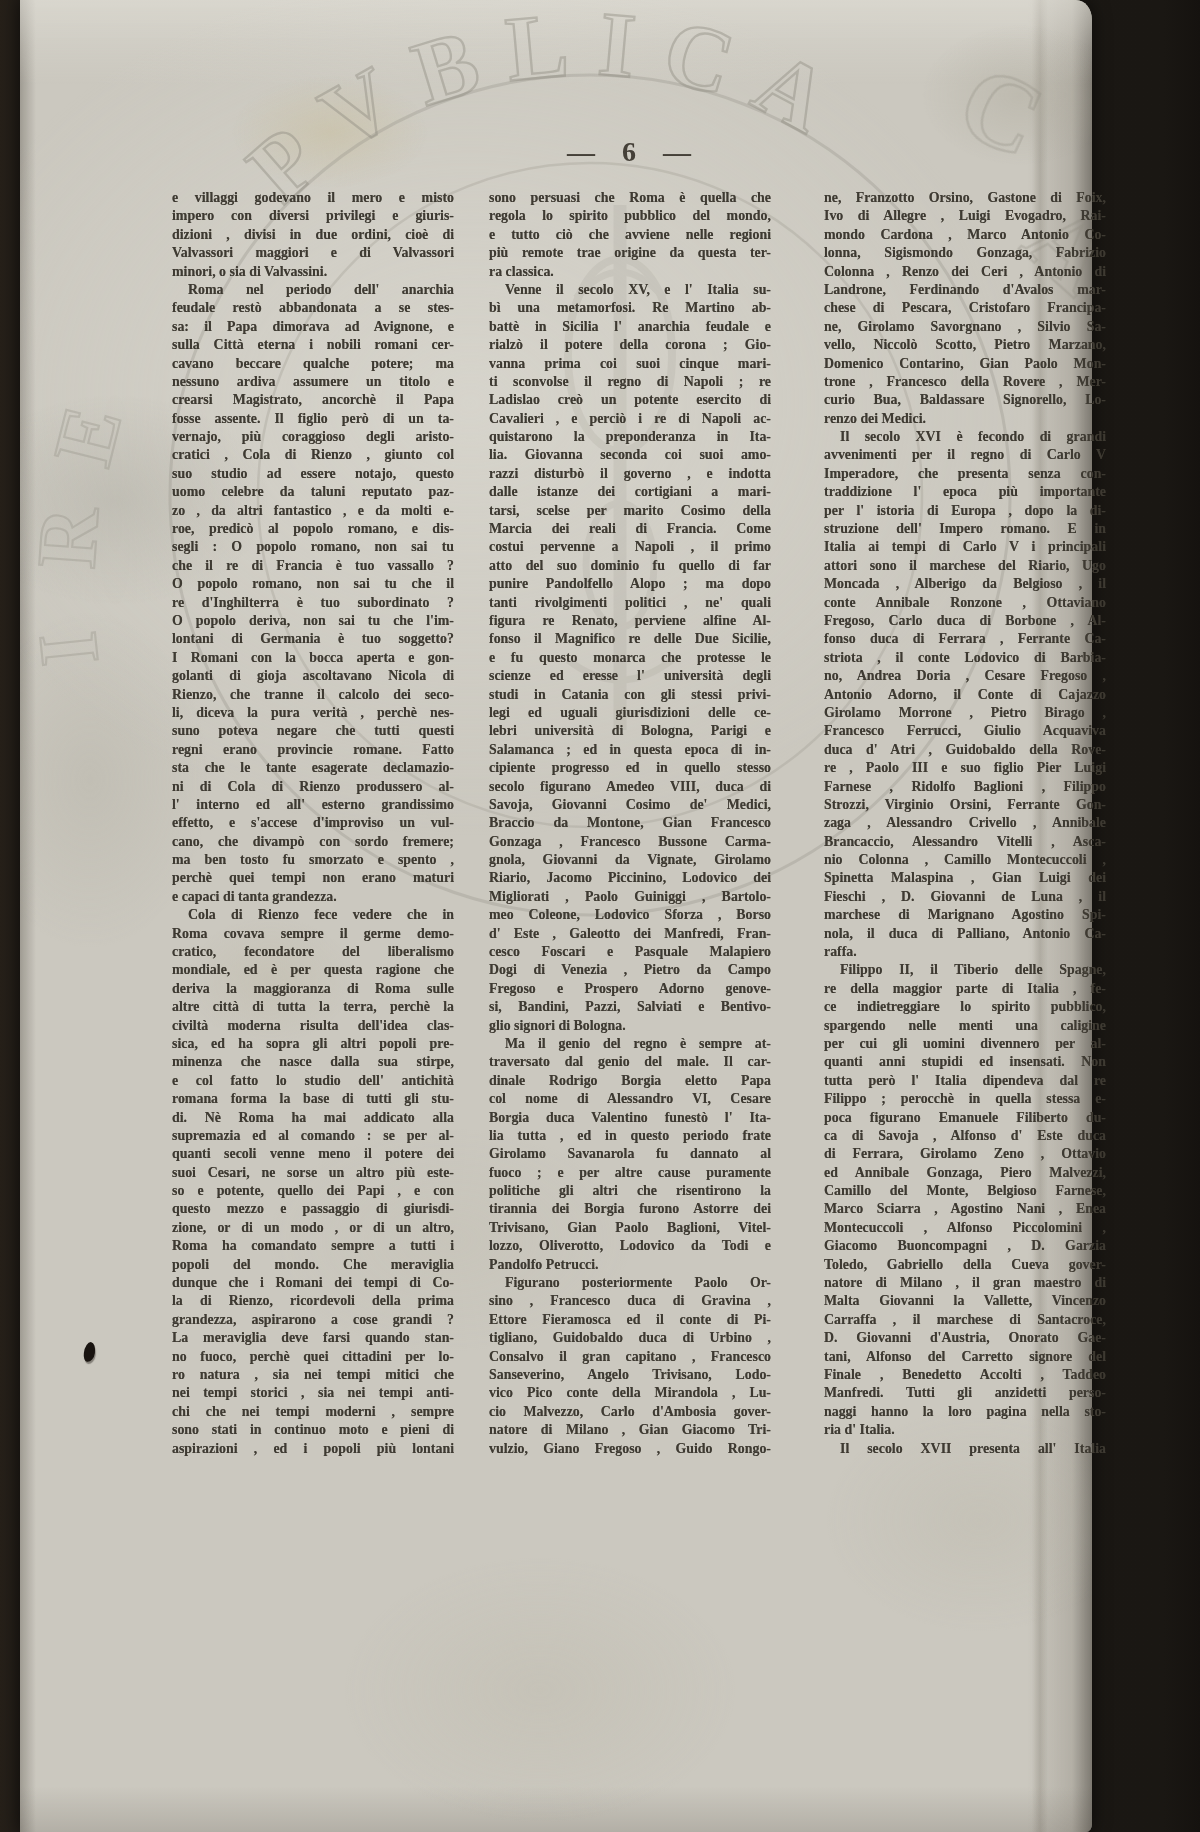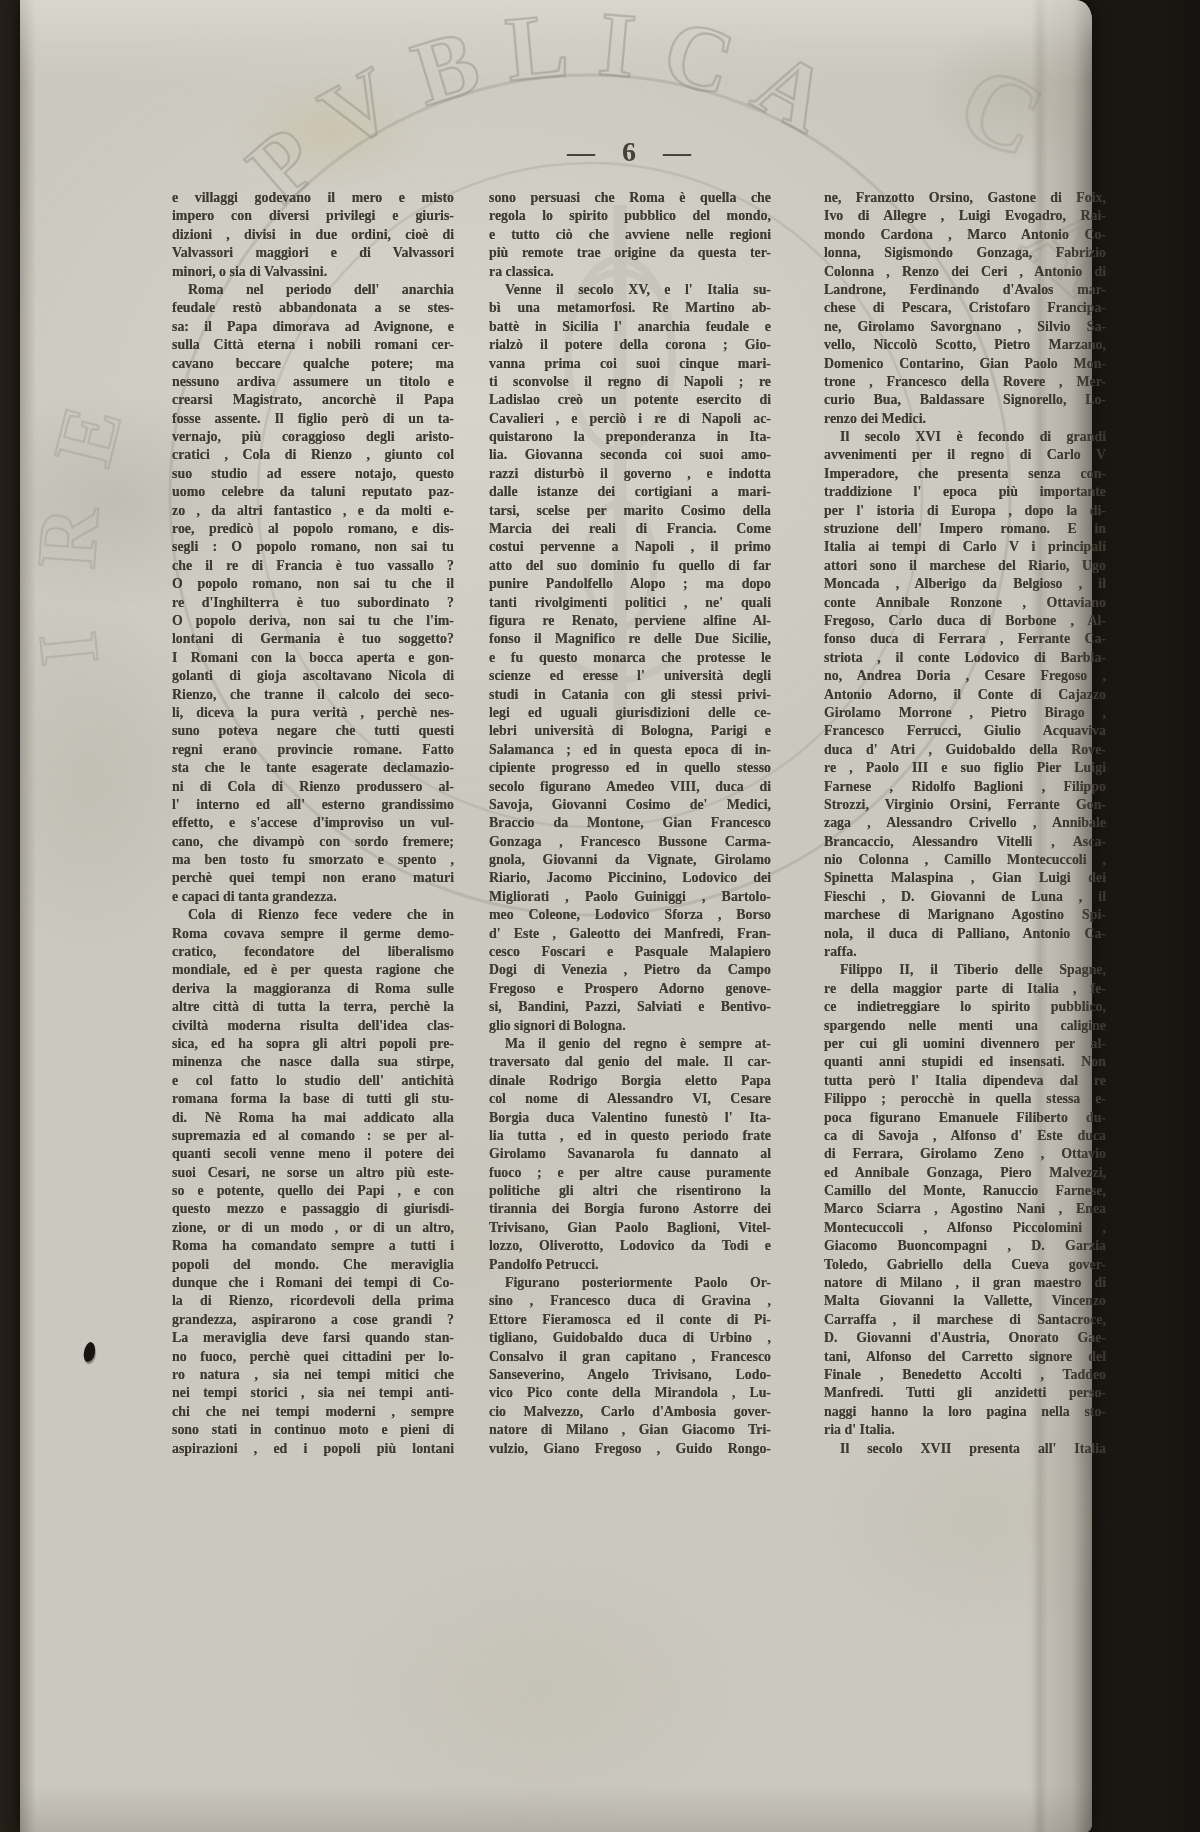--- a/index.html
+++ b/index.html
@@ -300,21 +300,21 @@
         <div class="line">ce indietreggiare lo spirito pubblico,</div>
         <div class="line">spargendo nelle menti una caligine</div>
         <div class="line">per cui gli uomini divennero per al-</div>
         <div class="line">quanti anni stupidi ed insensati. Non</div>
         <div class="line">tutta però l' Italia dipendeva dal re</div>
         <div class="line">Filippo ; perocchè in quella stessa e-</div>
         <div class="line">poca figurano Emanuele Filiberto du-</div>
         <div class="line">ca di Savoja , Alfonso d' Este duca</div>
         <div class="line">di Ferrara, Girolamo Zeno , Ottavio</div>
         <div class="line">ed Annibale Gonzaga, Piero Malvezzi,</div>
-        <div class="line">Camillo del Monte, Ranuccio Farnese,</div>
+        <div class="line">Camillo del Monte, Belgioso Farnese,</div>
         <div class="line">Marco Sciarra , Agostino Nani , Enea</div>
         <div class="line">Montecuccoli , Alfonso Piccolomini ,</div>
         <div class="line">Giacomo Buoncompagni , D. Garzia</div>
         <div class="line">Toledo, Gabriello della Cueva gover-</div>
         <div class="line">natore di Milano , il gran maestro di</div>
         <div class="line">Malta Giovanni la Vallette, Vincenzo</div>
         <div class="line">Carraffa , il marchese di Santacroce,</div>
         <div class="line">D. Giovanni d'Austria, Onorato Gae-</div>
         <div class="line">tani, Alfonso del Carretto signore del</div>
         <div class="line">Finale , Benedetto Accolti , Taddeo</div>

